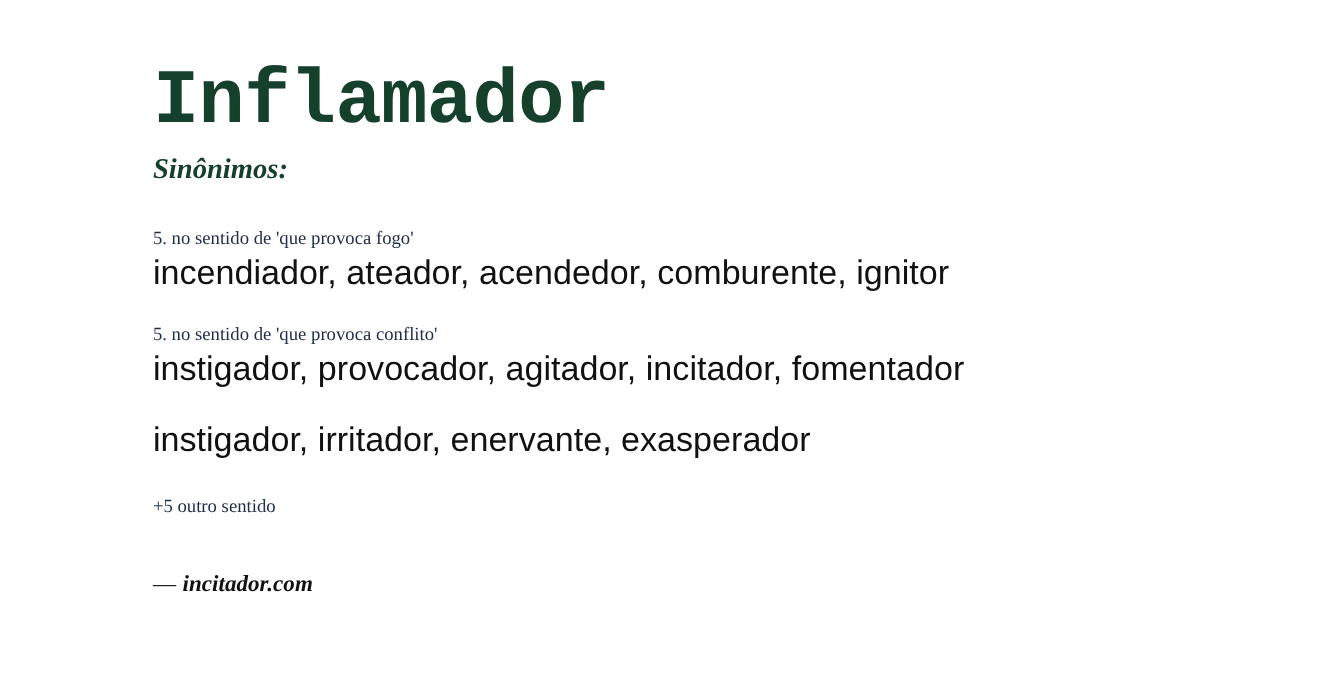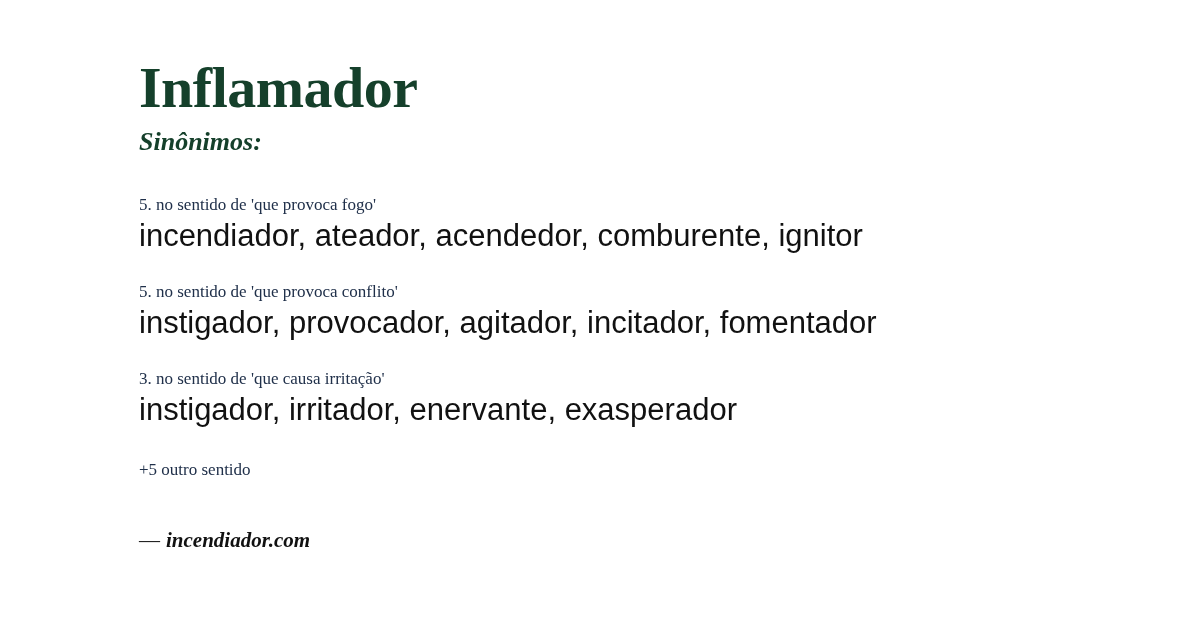--- a/index.html
+++ b/index.html
@@ -24,22 +24,22 @@
     padding: 0 0 0 139px;
     background: #ffffff;
   }
 
   
   .header {
     padding-top: 58px;
   }
 
   .entry-title {
-    font-family: Liberation Serif, serif;
-    font-size: 58px;
+    font-family: Liberation Mono, monospace;
+    font-size: 70px;
     font-weight: bold;
     line-height: 1.02;
     letter-spacing: -0.5px;
     color: #15402b;
     margin: 0;
   }
 
   .entry-subtitle {
     font-family: "Liberation Serif", "DejaVu Serif", serif;
     font-size: 26px;
@@ -123,25 +123,24 @@
       <div class="sense-label">5. no sentido de 'que provoca fogo'</div>
       <div class="sense-synonyms">incendiador, ateador, acendedor, comburente, ignitor</div>
     </div>
 
     <div class="sense">
       <div class="sense-label">5. no sentido de 'que provoca conflito'</div>
       <div class="sense-synonyms">instigador, provocador, agitador, incitador, fomentador</div>
     </div>
 
     <div class="sense">
-      <div class="sense-label">3. no sentido de 'que causa irritação'</div>
       <div class="sense-synonyms">instigador, irritador, enervante, exasperador</div>
     </div>
 
   </div>
 
   <div class="more-senses">+5 outro sentido</div>
 
   <div class="source">
-    <span class="dash">—</span><span>incendiador.com</span>
+    <span class="dash">—</span><span>incitador.com</span>
   </div>
 
 </div>
 
 </body></html>

